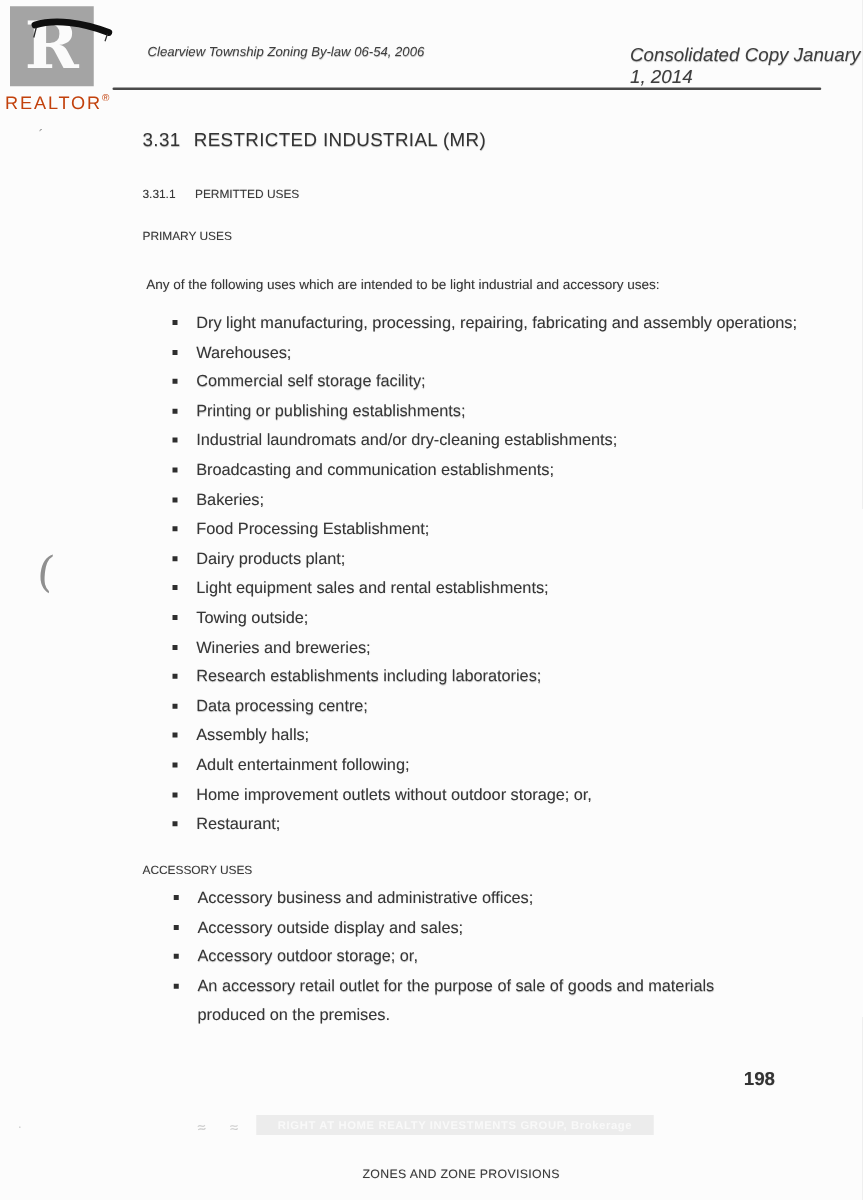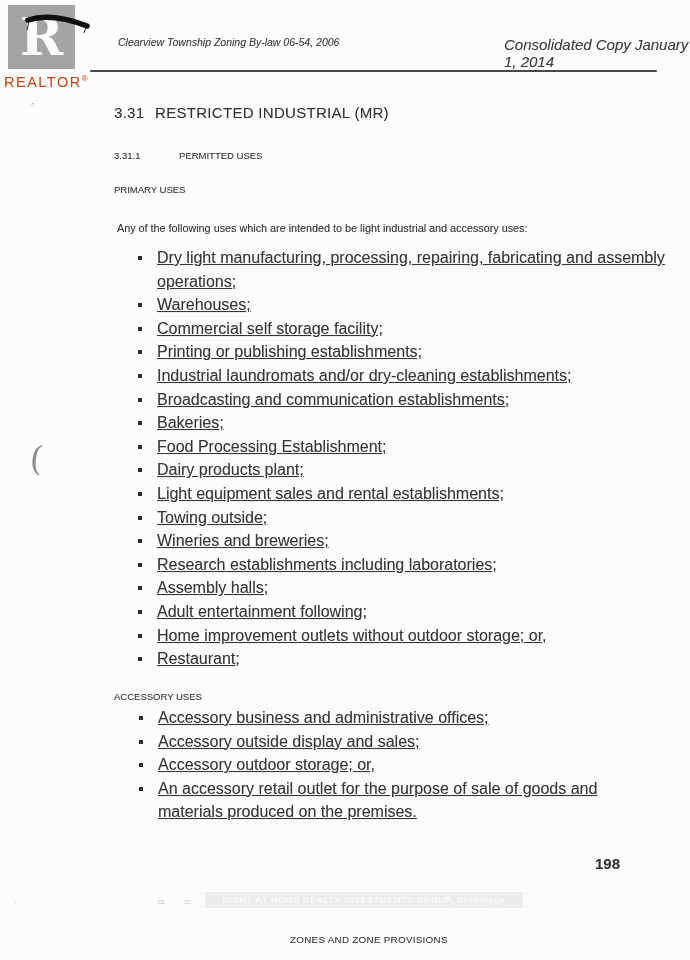--- a/index.html
+++ b/index.html
@@ -58,21 +58,20 @@
   .section-heading {
     position: absolute; left: 114px; top: 104px;
     font-size: 15px; letter-spacing: 0.3px; color: #333;
     display: flex;
   }
   .section-heading .num { width: 41px; }
   .subsection-heading {
     position: absolute; left: 114px; top: 150px;
     font-size: 9.5px; color: #383838;
     display: flex;
-    gap: 23px;
   }
   .subsection-heading .num { width: 42px; }
   .primary-heading {
     position: absolute; left: 114px; top: 184px;
     font-size: 9.5px; color: #383838; text-align: right;
   }
   .accessory-heading {
     position: absolute; left: 114px; top: 691px;
     font-size: 9.5px; color: #383838;
   }
@@ -84,23 +83,22 @@
   }
   ul.bullets {
     position: absolute; margin: 0; padding: 0; list-style: none;
   }
   ul.bullets.primary { left: 138px; top: 246px; }
   ul.bullets.accessory { left: 139px; top: 706px; }
   ul.bullets li {
     position: relative;
     padding-left: 19px;
     line-height: 23.6px;
-    font-size: 16px;
+    font-size: 13px;
     color: #363636;
-    text-decoration: underline;
   }
   ul.bullets li .sq {
     position: absolute; left: 0; top: 10px;
     width: 4px; height: 4px; background: #2e2e2e;
   }
   ul.bullets.accessory li.wrap { max-width: 468px; }
 
   
   .footer-title {
     position: absolute; left: 290px; top: 894px;
@@ -176,20 +174,21 @@
     <li><span class="sq"></span><span>Printing or publishing establishments;</span></li>
     <li><span class="sq"></span><span>Industrial laundromats and/or dry-cleaning establishments;</span></li>
     <li><span class="sq"></span><span>Broadcasting and communication establishments;</span></li>
     <li><span class="sq"></span><span>Bakeries;</span></li>
     <li><span class="sq"></span><span>Food Processing Establishment;</span></li>
     <li><span class="sq"></span><span>Dairy products plant;</span></li>
     <li><span class="sq"></span><span>Light equipment sales and rental establishments;</span></li>
     <li><span class="sq"></span><span>Towing outside;</span></li>
     <li><span class="sq"></span><span>Wineries and breweries;</span></li>
     <li><span class="sq"></span><span>Research establishments including laboratories;</span></li>
+    <li><span class="sq"></span><span>Data processing centre;</span></li>
     <li><span class="sq"></span><span>Assembly halls;</span></li>
     <li><span class="sq"></span><span>Adult entertainment following;</span></li>
     <li><span class="sq"></span><span>Home improvement outlets without outdoor storage; or,</span></li>
     <li><span class="sq"></span><span>Restaurant;</span></li>
   </ul>
 
   <div class="accessory-heading">ACCESSORY USES</div>
 
   <ul class="bullets accessory">
     <li><span class="sq"></span><span>Accessory business and administrative offices;</span></li>

